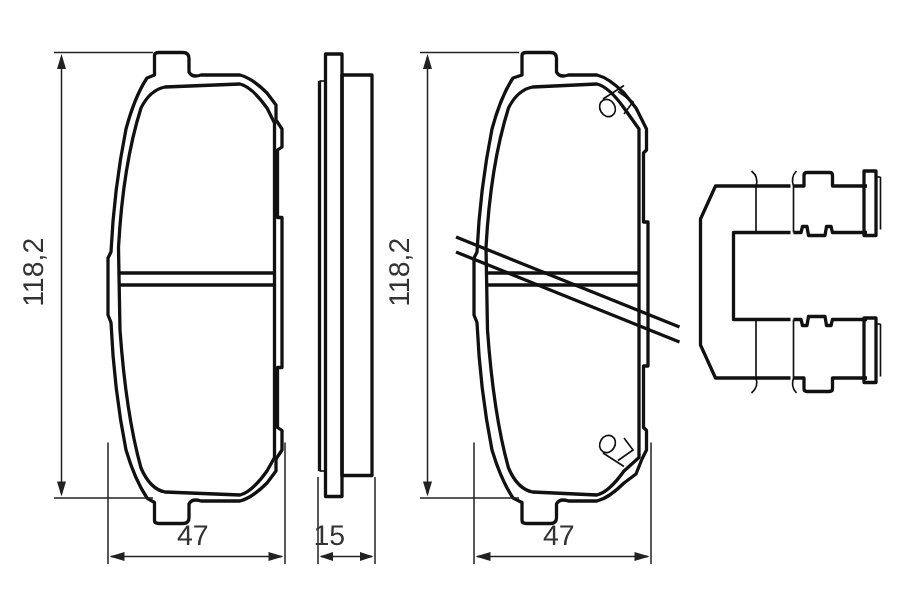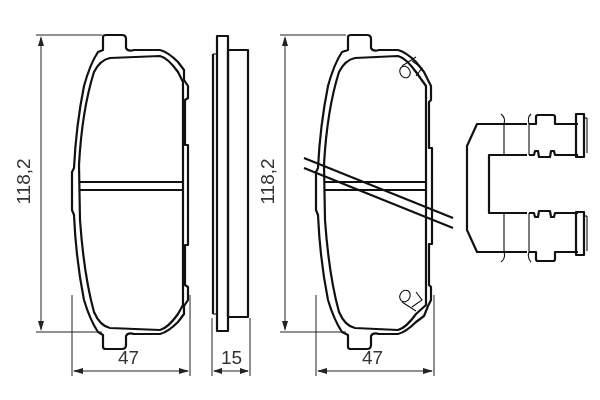--- a/index.html
+++ b/index.html
@@ -123,16 +123,16 @@
       <path class="outline" d="M529,252 L536,252 L536,259 Q536,261 538,261 L553,261 Q555,261 555,259 L555,252 L578,252"></path>
       <path class="outline" d="M529,213 L534,213 L535,217 L538,217 L539,211 L550,211 L551,217 L554,217 L555,213 L578,213"></path>
       <rect class="outline" x="576" y="212" width="8" height="43"></rect>
       <line class="thin" x1="584" y1="216" x2="587" y2="216"></line>
       <line class="thin" x1="587" y1="216" x2="587" y2="251"></line>
     </g>
   </svg>
 
   <div class="dim-label vert" style="left:-2px; top:172px; width:50px; text-align:center;">118,2</div>
   <div class="dim-label" style="left:118px; top:348px;">47</div>
-  <div class="dim-label" style="left:221px; top:348px;text-align:center;">15</div>
+  <div class="dim-label" style="left:209px; top:348px;text-align:center;">15</div>
   <div class="dim-label vert" style="left:242px; top:172px; width:50px; text-align:center;">118,2</div>
   <div class="dim-label" style="left:362px; top:348px;">47</div>
 </div>
 
 </body></html>

